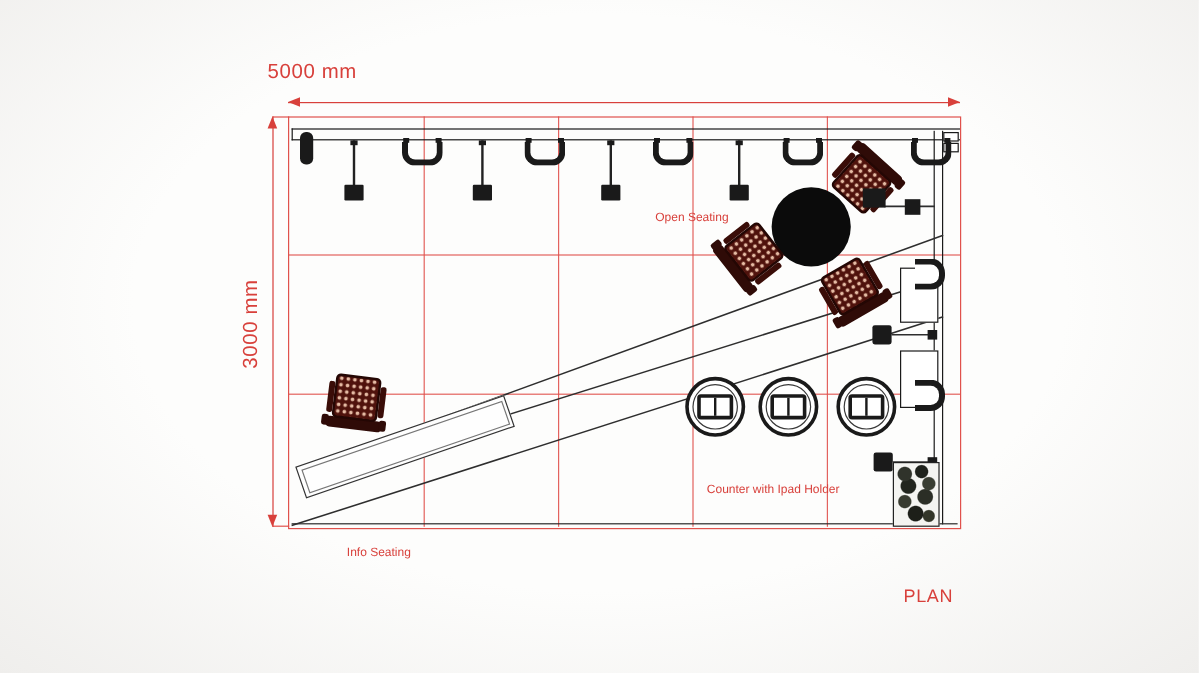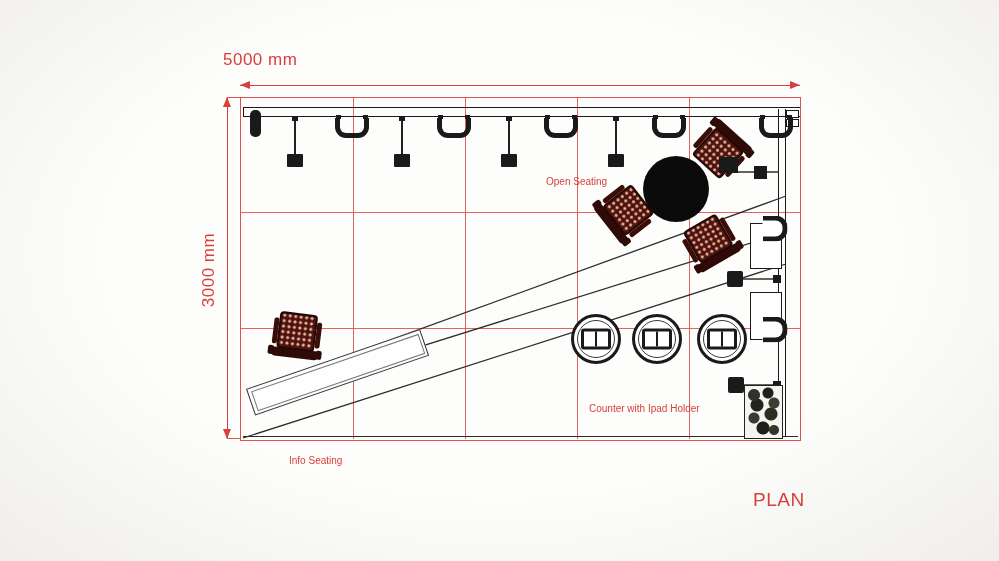--- a/index.html
+++ b/index.html
@@ -22,21 +22,21 @@
   .ext{border-top:1px solid var(--grid-red);height:0;}
   .dim-line-h{left:240px;top:85px;width:560px;height:0;border-top:1.5px solid var(--dimension-red);}
   .dim-line-v{left:227px;top:97px;width:0;height:342px;border-left:1.5px solid var(--dimension-red);}
   .arr{width:0;height:0;}
   .arr-left{border-top:4px solid transparent;border-bottom:4px solid transparent;border-right:10px solid var(--dimension-red);}
   .arr-right{border-top:4px solid transparent;border-bottom:4px solid transparent;border-left:10px solid var(--dimension-red);}
   .arr-up{border-left:4px solid transparent;border-right:4px solid transparent;border-bottom:10px solid var(--dimension-red);}
   .arr-down{border-left:4px solid transparent;border-right:4px solid transparent;border-top:10px solid var(--dimension-red);}
   .dim-text{color:var(--dimension-red);font-size:17px;letter-spacing:.5px;}
   .lbl{color:var(--dimension-red);font-size:10px;white-space:nowrap;}
-  .plan-title{color:var(--dimension-red);font-size:19px;letter-spacing:.5px;}
+  .plan-title{color:var(--dimension-red);font-size:15px;letter-spacing:.5px;}
 
   
   .wall-top{left:243px;top:107px;width:556px;height:8px;border-top:1.6px solid var(--ink);
             border-bottom:1.6px solid var(--ink);border-left:1.6px solid var(--ink);}
   .wall-right{left:778px;top:109px;width:6px;height:328px;border-left:1.6px solid var(--ink);border-right:1.6px solid var(--ink);}
   .wall-bottom{left:243px;top:436px;width:555px;height:0;border-top:1.5px solid #2a2a2a;}
   .corner-clip{border:1.5px solid var(--ink);background:#fff;}
   .overlay{left:0;top:0;pointer-events:none;}
 
   .spotlight{left:250px;top:110px;width:11px;height:27px;background:var(--ink);border-radius:5px;}

